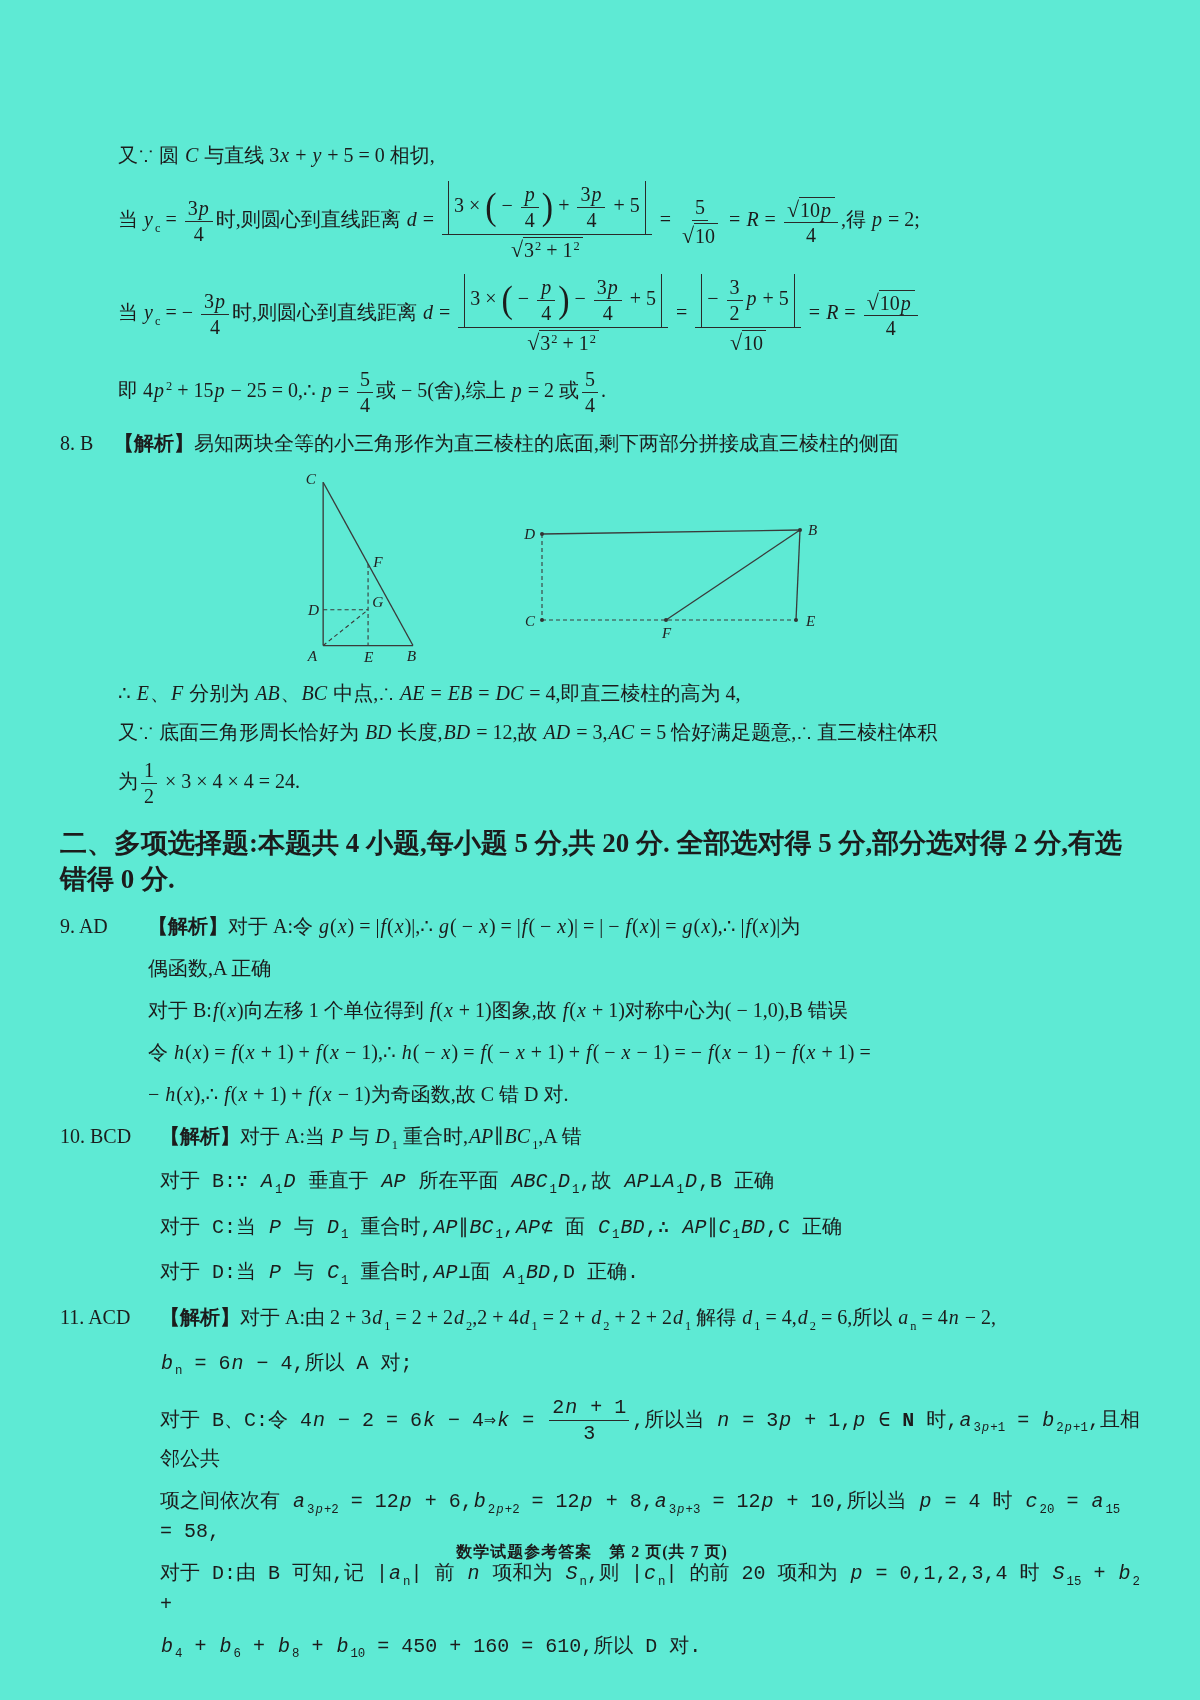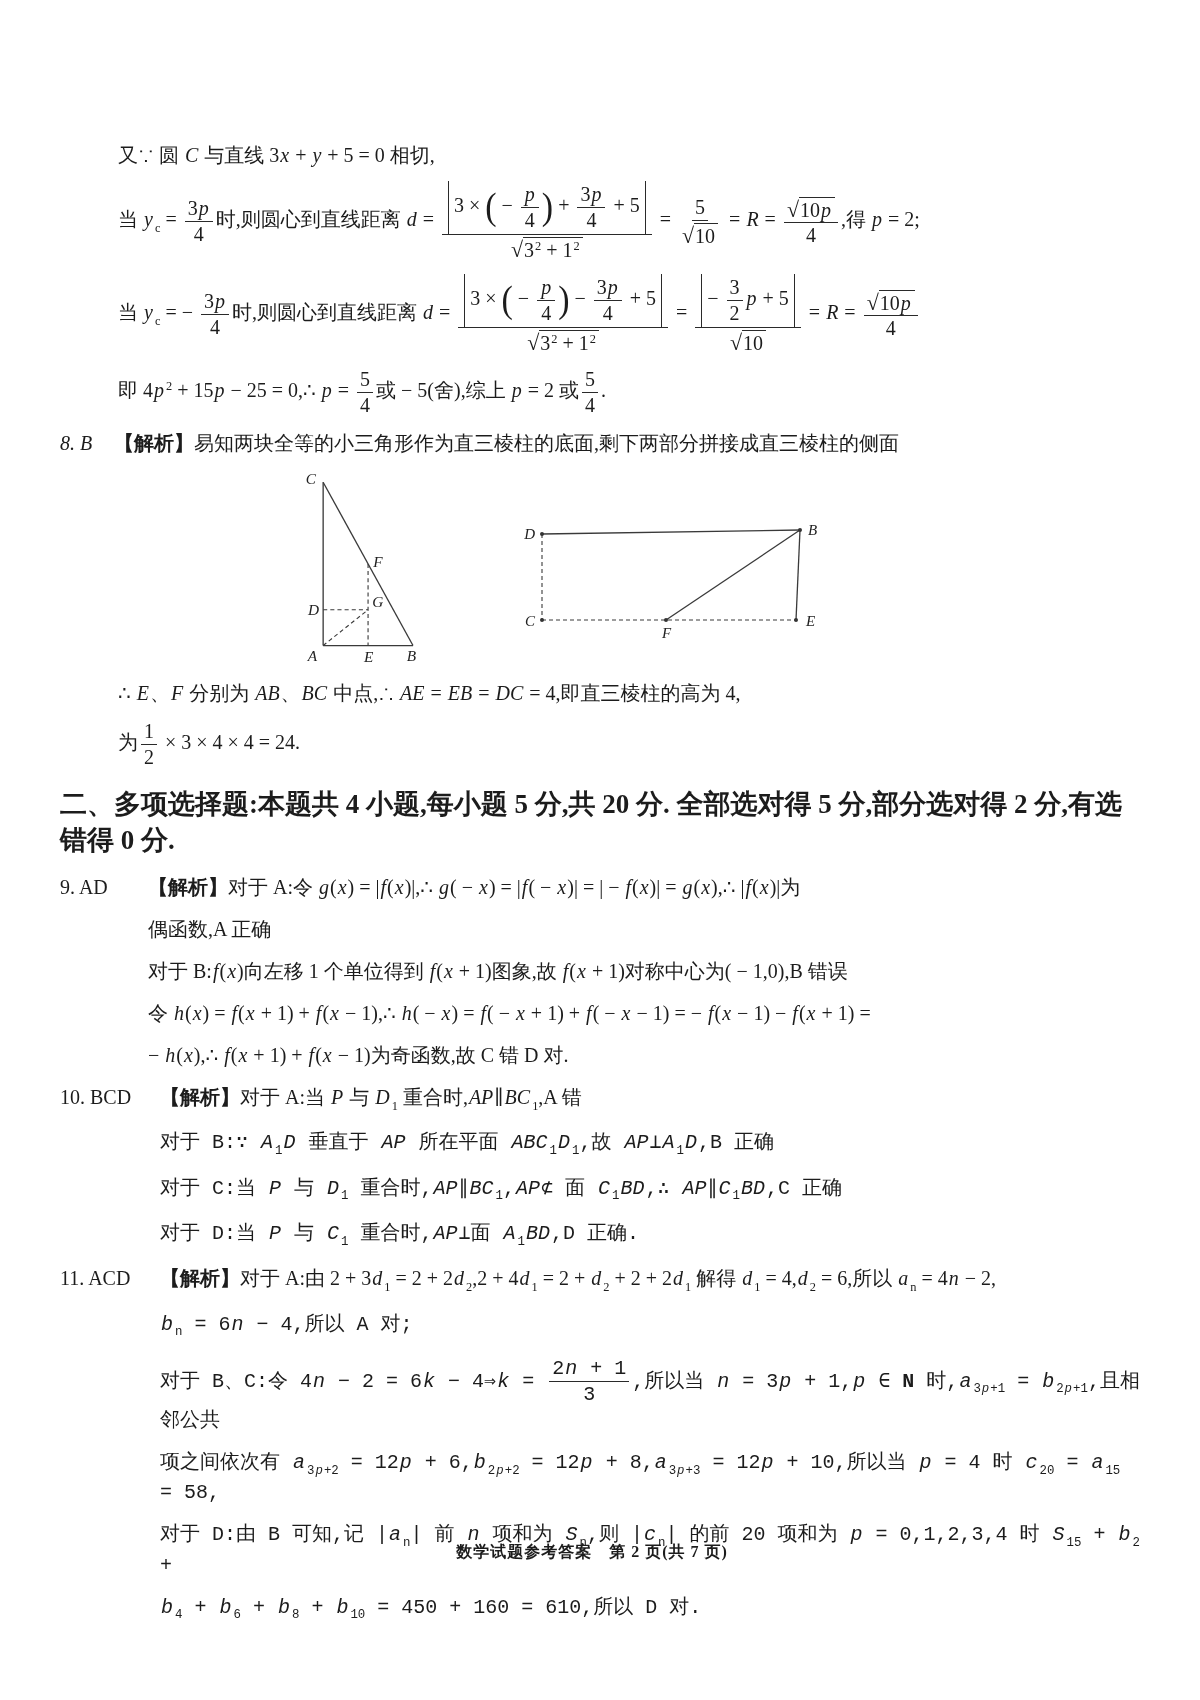--- a/index.html
+++ b/index.html
@@ -1,35 +1,35 @@
 <!DOCTYPE html>
 <html><head>
 <meta charset="utf-8">
 <style>
   html,body{margin:0;padding:0;}
   body{background:#e8e8e6;}
   .page{
     position:relative;
     width:1200px;height:1700px;
     margin:0 auto;
-    background:#ffffff;
+    background:#5eead4;
     color:#1c1c1c;
     font-family:"Liberation Serif","DejaVu Serif",serif;
     font-size:20px;
     overflow:hidden;
   }
   .body{padding:142px 58px 0 60px;}
   .mline{margin-bottom:15px;line-height:1.35;}
   .ind{margin-left:58px;margin-bottom:12px;}
   .mline-inline{display:inline;}
   
   .q{margin-bottom:0;}
   .qhead{display:flex;margin-bottom:15px;line-height:1.35;}
   .qlabel{flex:0 0 auto;}
-  .q8 .qlabel{width:54px;font-style:italic;}
+  .q8 .qlabel{width:54px;}
   .q9 .qlabel{width:88px;}
   .q10 .qlabel,.q11 .qlabel{width:100px;}
   .qcontent{flex:1;}
   .marker{font-weight:bold;}
   .qbody9{margin-left:88px;}
   .qbody10,.qbody11{margin-left:100px;font-family:Liberation Mono, monospace;}
   .section-heading{font-weight:bold;margin:16px 0 16px 0;font-size:27px;}
   
   .mi{font-style:italic;padding:0 1px;}
   .msub{font-size:0.62em;vertical-align:-0.45em;margin-left:1px;}
@@ -146,20 +146,21 @@
           <text x="19" y="25" text-anchor="end">D</text>
           <text x="292" y="21">B</text>
           <text x="19" y="112" text-anchor="end">C</text>
           <text x="146" y="124">F</text>
           <text x="290" y="112">E</text>
         </svg>
       </div>
     </div>
 
     <div class="mline ind">∴ <span class="mi">E</span>、<span class="mi">F</span> 分别为 <span class="mi">AB</span>、<span class="mi">BC</span> 中点,∴ <span class="mi">AE</span> = <span class="mi">EB</span> = <span class="mi">DC</span> = 4,即直三棱柱的高为 4,</div>
+    <div class="mline ind">又∵ 底面三角形周长恰好为 <span class="mi">BD</span> 长度,<span class="mi">BD</span> = 12,故 <span class="mi">AD</span> = 3,<span class="mi">AC</span> = 5 恰好满足题意,∴ 直三棱柱体积</div>
     <div class="mline ind">为<span class="frac">
           <span class="num">1</span>
           <span class="den">2</span>
         </span> × 3 × 4 × 4 = 24.</div>
 
     <div class="section-heading">二、多项选择题:本题共 4 小题,每小题 5 分,共 20 分. 全部选对得 5 分,部分选对得 2 分,有选错得 0 分.</div>
 
     <div class="q q9">
       <div class="qhead">
         <span class="qlabel">9. AD</span>

